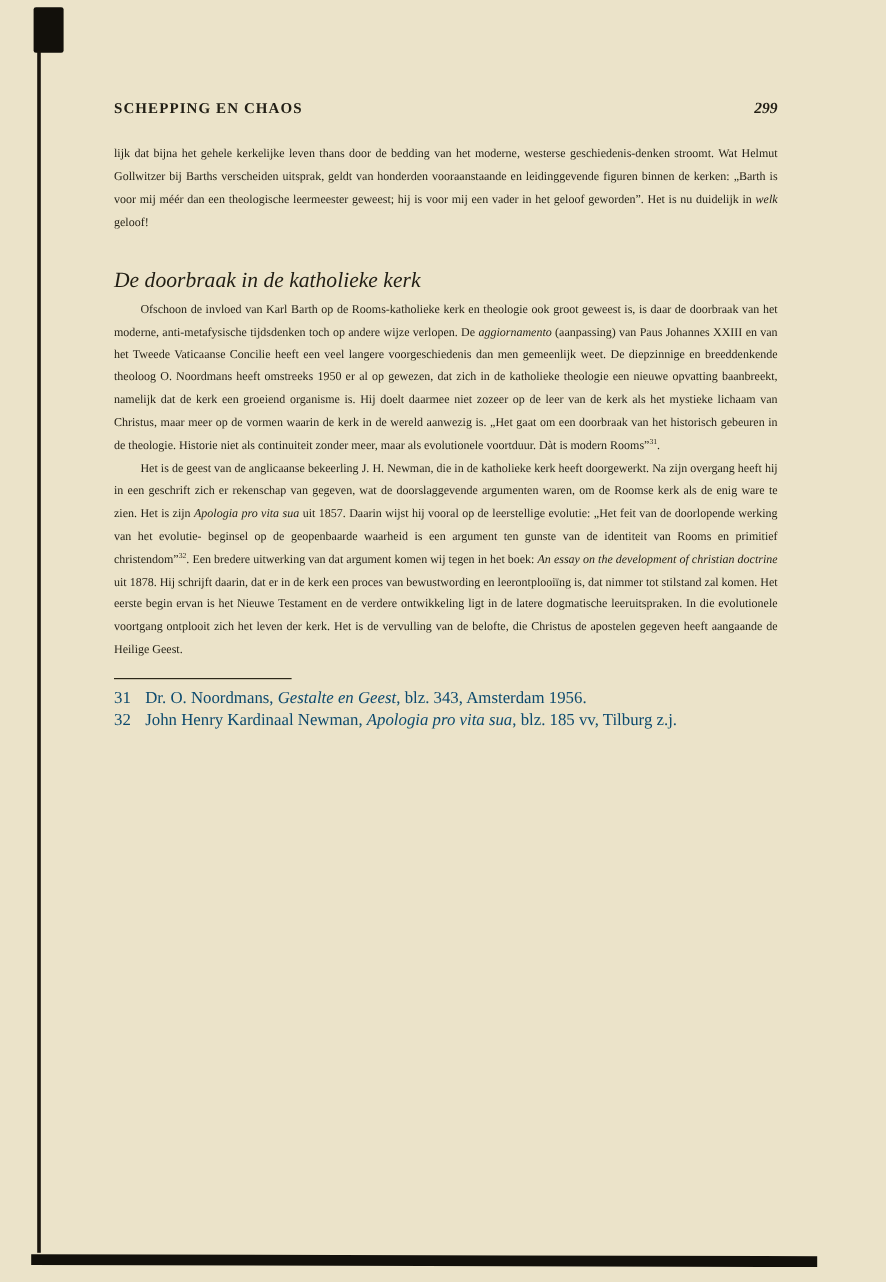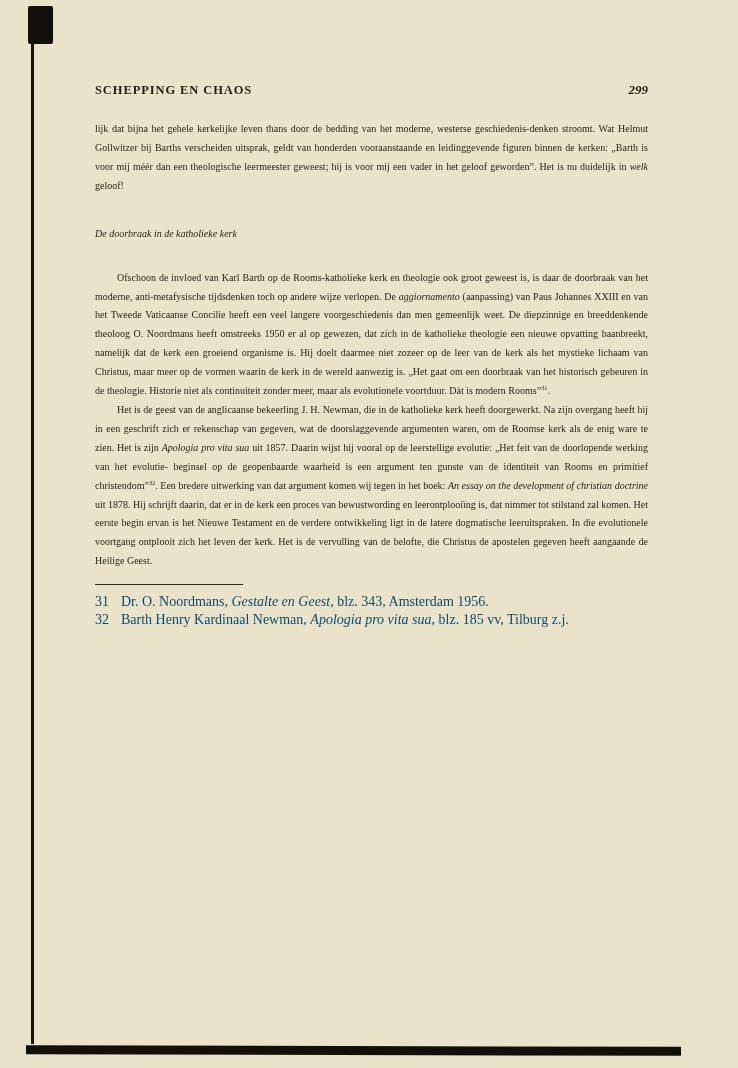--- a/index.html
+++ b/index.html
@@ -38,25 +38,25 @@
   p.body {
     margin: 0;
     font-size: 10px;
     line-height: 18.9px;
     text-align: justify;
     text-indent: 22px;
   }
   p.body.no-indent { text-indent: 0; }
 
   .section-heading {
-    font-size: 10px;
+    font-size: 18px;
     line-height: 19px;
     font-style: italic;
     font-weight: normal;
-    margin: 28px 0 26px 0;
+    margin: 28px 0 7px 0;
   }
 
   em.it { font-style: italic; }
   sup.fnref {
     font-size: 0.64em;
     line-height: 0;
     vertical-align: super;
   }
 
   .footnotes { margin-top: 13px; font-size: 14px; line-height: 17.5px; color: #0c4a6e; }
@@ -85,16 +85,16 @@
   <p class="body"><span>Ofschoon de invloed van Karl Barth op de Rooms-katholieke kerk en theologie ook groot geweest is, is daar de doorbraak van het moderne, anti-metafysische tijdsdenken toch op andere wijze verlopen. De </span><em class="it">aggiornamento</em><span> (aanpassing) van Paus Johannes XXIII en van het Tweede Vaticaanse Concilie heeft een veel langere voorgeschiedenis dan men gemeenlijk weet. De diepzinnige en breeddenkende theoloog O. Noordmans heeft omstreeks 1950 er al op gewezen, dat zich in de katholieke theologie een nieuwe opvatting baanbreekt, namelijk dat de kerk een groeiend organisme is. Hij doelt daarmee niet zozeer op de leer van de kerk als het mystieke lichaam van Christus, maar meer op de vormen waarin de kerk in de wereld aanwezig is. „Het gaat om een doorbraak van het historisch gebeuren in de theologie. Historie niet als continuiteit zonder meer, maar als evolutionele voortduur. Dàt is modern Rooms”</span><sup class="fnref">31</sup><span>.</span></p>
 
   <p class="body"><span>Het is de geest van de anglicaanse bekeerling J. H. Newman, die in de katholieke kerk heeft doorgewerkt. Na zijn overgang heeft hij in een geschrift zich er rekenschap van gegeven, wat de doorslaggevende argumenten waren, om de Roomse kerk als de enig ware te zien. Het is zijn </span><em class="it">Apologia pro vita sua</em><span> uit 1857. Daarin wijst hij vooral op de leerstellige evolutie: „Het feit van de doorlopende werking van het evolutie- beginsel op de geopenbaarde waarheid is een argument ten gunste van de identiteit van Rooms en primitief christendom”</span><sup class="fnref">32</sup><span>. Een bredere uitwerking van dat argument komen wij tegen in het boek: </span><em class="it">An essay on the development of christian doctrine</em><span> uit 1878. Hij schrijft daarin, dat er in de kerk een proces van bewustwording en leerontplooiïng is, dat nimmer tot stilstand zal komen. Het eerste begin ervan is het Nieuwe Testament en de verdere ontwikkeling ligt in de latere dogmatische leeruitspraken. In die evolutionele voortgang ontplooit zich het leven der kerk. Het is de vervulling van de belofte, die Christus de apostelen gegeven heeft aangaande de Heilige Geest.</span></p>
 
 
   <div class="footnotes">
     <div class="fn-rule"></div>
 
     <p class="footnote"><span class="fn-num">31</span><span>Dr. O. Noordmans, </span><em class="it">Gestalte en Geest</em><span>, blz. 343, Amsterdam 1956.</span></p>
 
-    <p class="footnote"><span class="fn-num">32</span><span>Barth Henry Kardinaal Newman, </span><em class="it">Apologia pro vita sua</em><span>, blz. 185 vv, Tilburg z.j.</span></p>
+    <p class="footnote"><span class="fn-num">32</span><span>John Henry Kardinaal Newman, </span><em class="it">Apologia pro vita sua</em><span>, blz. 185 vv, Tilburg z.j.</span></p>
   </div>
 
 </div>
 
 </body></html>

